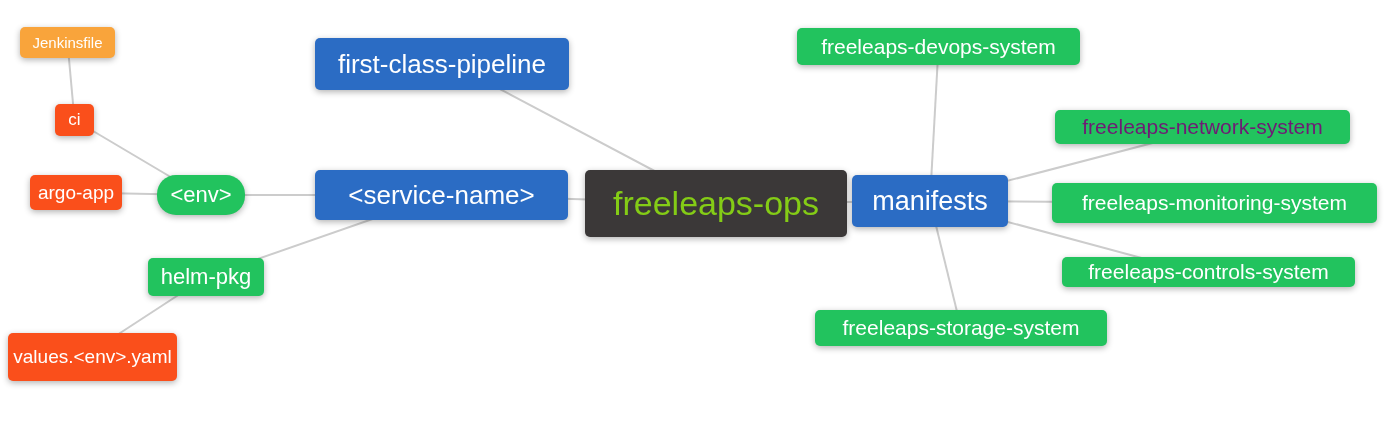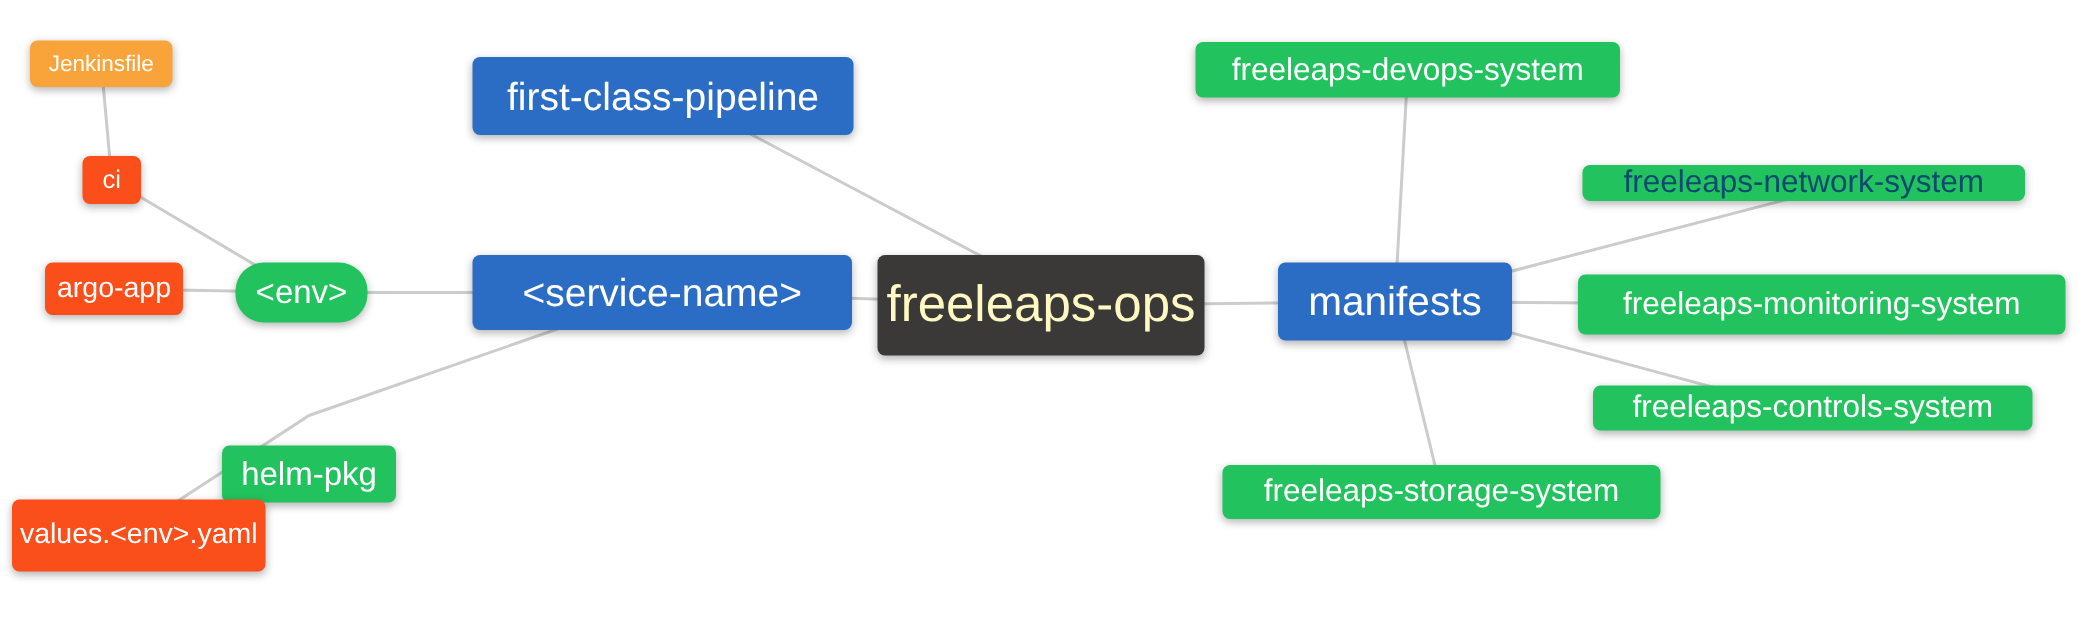--- a/index.html
+++ b/index.html
@@ -59,25 +59,25 @@
       <line x1="1202.5" y1="130" x2="930" y2="201" stroke="#cccccc" stroke-width="2"></line>
       <line x1="1214.5" y1="203" x2="930" y2="201" stroke="#cccccc" stroke-width="2"></line>
       <line x1="1208.5" y1="276" x2="930" y2="201" stroke="#cccccc" stroke-width="2"></line>
       <line x1="961" y1="328" x2="930" y2="201" stroke="#cccccc" stroke-width="2"></line>
     </svg>
   <div id="node-layer">
       <div class="node" style="left: 20px; top: 27px; width: 95px; height: 31px; font-size: 15px; background: rgb(249, 164, 59); color: rgb(255, 255, 255);">Jenkinsfile</div>
       <div class="node" style="left: 55px; top: 104px; width: 39px; height: 32px; font-size: 17px; background: rgb(250, 79, 27); color: rgb(255, 255, 255);">ci</div>
       <div class="node" style="left: 30px; top: 175px; width: 92px; height: 35px; font-size: 19px; background: rgb(250, 79, 27); color: rgb(255, 255, 255);">argo-app</div>
       <div class="node" style="left: 157px; top: 175px; width: 88px; height: 40px; font-size: 22px; background: rgb(34, 195, 94); color: rgb(255, 255, 255); border-radius: 19px;">&lt;env&gt;</div>
-      <div class="node" style="left: 148px; top: 258px; width: 116px; height: 38px; font-size: 22px; background: rgb(34, 195, 94); color: rgb(255, 255, 255); margin-top: 39px;">helm-pkg</div>
+      <div class="node" style="left: 148px; top: 258px; width: 116px; height: 38px; font-size: 22px; background: rgb(34, 195, 94); color: rgb(255, 255, 255);">helm-pkg</div>
       <div class="node" style="left: 8px; top: 333px; width: 169px; height: 48px; font-size: 19px; background: rgb(250, 79, 27); color: rgb(255, 255, 255);">values.&lt;env&gt;.yaml</div>
       <div class="node" style="left: 315px; top: 38px; width: 254px; height: 52px; font-size: 26px; background: rgb(43, 108, 196); color: rgb(255, 255, 255);">first-class-pipeline</div>
       <div class="node" style="left: 315px; top: 170px; width: 253px; height: 50px; font-size: 26px; background: rgb(43, 108, 196); color: rgb(255, 255, 255);">&lt;service-name&gt;</div>
-      <div class="node" style="left: 585px; top: 170px; width: 218px; height: 67px; font-size: 34px; background: rgb(59, 56, 56); color: #fef9c3;">freeleaps-ops</div>
+      <div class="node" style="left: 585px; top: 170px; width: 262px; height: 67px; font-size: 34px; background: rgb(59, 56, 56); color: #84cc16;">freeleaps-ops</div>
       <div class="node" style="left: 852px; top: 175px; width: 156px; height: 52px; font-size: 27px; background: rgb(43, 108, 196); color: rgb(255, 255, 255);">manifests</div>
       <div class="node" style="left: 797px; top: 28px; width: 283px; height: 37px; font-size: 21px; background: rgb(34, 195, 94); color: rgb(255, 255, 255);">freeleaps-devops-system</div>
-      <div class="node" style="left: 1055px; top: 110px; width: 295px; height: 24px; font-size: 21px; background: rgb(34, 195, 94); color: #0c4a6e;">freeleaps-network-system</div>
+      <div class="node" style="left: 1055px; top: 110px; width: 295px; height: 34px; font-size: 21px; background: rgb(34, 195, 94); color: #701a75;">freeleaps-network-system</div>
       <div class="node" style="left: 1052px; top: 183px; width: 325px; height: 40px; font-size: 21px; background: rgb(34, 195, 94); color: rgb(255, 255, 255);">freeleaps-monitoring-system</div>
       <div class="node" style="left: 1062px; top: 257px; width: 293px; height: 30px; font-size: 21px; background: rgb(34, 195, 94); color: rgb(255, 255, 255);">freeleaps-controls-system</div>
       <div class="node" style="left: 815px; top: 310px; width: 292px; height: 36px; font-size: 21px; background: rgb(34, 195, 94); color: rgb(255, 255, 255);">freeleaps-storage-system</div>
     </div>
 </div>
 
 </body></html>

